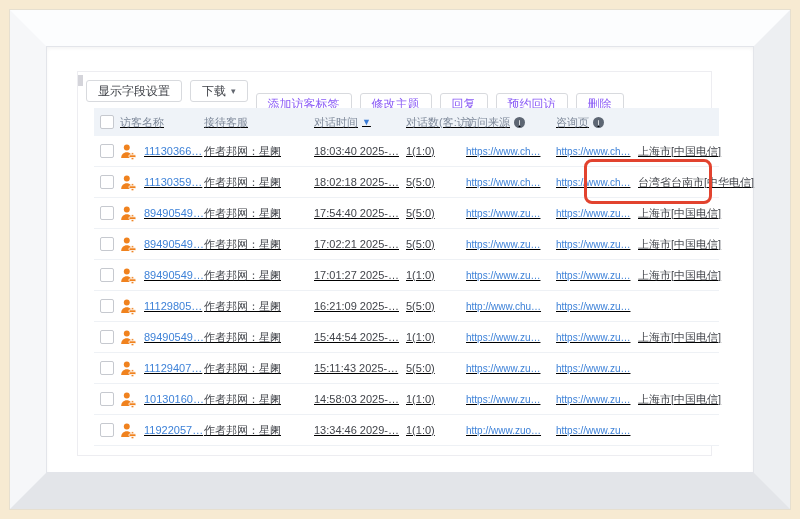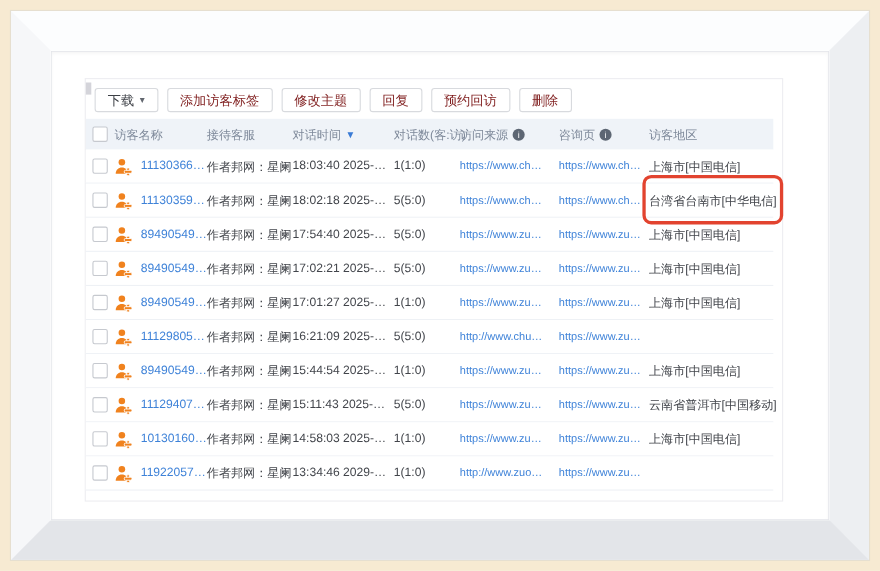--- a/index.html
+++ b/index.html
@@ -22,39 +22,39 @@
     background:#ffffff;box-shadow:0 0 0 1px #ededf1;
   }
   .edge-fragment{position:absolute;left:0;top:3px;width:5px;height:11px;background:#d4d4da;}
   
   .toolbar{position:absolute;left:8px;top:8px;display:flex;gap:8px;}
   .tb-btn{
     height:22px;padding:0 11px;border:1px solid #d8dade;border-radius:3px;
     background:#fff;font-size:12px;color:#3c3f45;display:flex;align-items:center;gap:5px;
     font-family:inherit;cursor:pointer;white-space:nowrap;line-height:20px;
   }
-  .tb-btn.disabled{color:#7f1d1d;}
+  .tb-btn.disabled{color:#8b5cf6;margin-top:13px;}
   .caret{font-size:9px;color:#62676f;line-height:1;}
   
-  .table{position:absolute;left:0;top:36px;width:625px;}
+  .table{position:absolute;left:16px;top:36px;width:625px;text-decoration:underline;}
   .thead{
     display:flex;align-items:center;height:28px;background:#eff3f8;
     color:#7d8899;font-size:11px;
   }
   .row{
     display:flex;align-items:center;height:30px;border-bottom:1px solid #eef1f5;
     font-size:11px;color:#42454b;background:#fff;
   }
   .cell{white-space:nowrap;display:flex;align-items:center;}
   .c-check{width:26px;justify-content:center;flex:none;}
   .c-icon{width:24px;flex:none;}
   .h-name{width:84px;flex:none;}
   .c-name{width:60px;flex:none;}
   .c-agent{width:78px;flex:none;}
-  .c-time{width:92px;flex:none;}
+  .c-time{width:92px;flex:none;margin-left:32px;}
   .c-count{width:60px;flex:none;}
   .c-src{width:90px;flex:none;}
   .c-page{width:82px;flex:none;}
   .c-region{flex:1;min-width:0;}
   .checkbox{
     width:12px;height:12px;border:1px solid #c6c9cf;border-radius:2px;background:#fff;
     display:inline-block;cursor:pointer;
   }
   .link{color:#3e82d8;text-decoration:none;font-size:10px;overflow:hidden;cursor:pointer;}
   .c-name.link{font-size:11px;}
@@ -75,20 +75,23 @@
 </head>
 <body>
 
 <div class="frame"></div>
 
 <div class="shot">
   <div class="edge-fragment"></div>
 
   <div class="toolbar" id="toolbar">
       <button class="tb-btn">
+    <span class="tb-label">显示字段设置</span>
+  </button>
+      <button class="tb-btn">
     <span class="tb-label">下载</span>
   <span class="caret">▾</span>
       </button>
       <button class="tb-btn disabled">
     <span class="tb-label">添加访客标签</span>
   </button>
       <button class="tb-btn disabled">
     <span class="tb-label">修改主题</span>
   </button>
       <button class="tb-btn disabled">
@@ -115,21 +118,20 @@
       </div>
       <div class="cell c-count">对话数(客:访)</div>
       <div class="cell c-src">
         <span>访问来源</span>
         <span class="info">i</span>
       </div>
       <div class="cell c-page">
         <span>咨询页</span>
         <span class="info">i</span>
       </div>
-      <div class="cell c-region">访客地区</div>
     </div>
     <div id="tbody">
         <div class="row">
     <div class="cell c-check">
       <span class="checkbox"></span>
     </div>
     <div class="cell c-icon">
       <svg class="person" viewBox="0 0 20 20" xmlns="http://www.w3.org/2000/svg">
         <circle cx="8" cy="5.4" r="3.5" fill="#f0821e"></circle>
         <path d="M1.4 17.6 C1.4 13.7 4.3 11 8 11 C11.7 11 14.6 13.7 14.6 17.6 Z" fill="#f0821e"></path>
@@ -275,21 +277,20 @@
         <rect x="13.1" y="11.4" width="3.2" height="8.2" rx="1.2" fill="#f0821e" stroke="#ffffff" stroke-width="1"></rect>
         <rect x="10.6" y="13.9" width="8.2" height="3.2" rx="1.2" fill="#f0821e" stroke="#ffffff" stroke-width="1"></rect>
       </svg>
     </div>
     <a class="cell c-name link">11129407…</a>
     <div class="cell c-agent">作者邦网：星阑</div>
     <div class="cell c-time">15:11:43 2025-…</div>
     <div class="cell c-count">5(5:0)</div>
     <a class="cell c-src link">https://www.zu…</a>
     <a class="cell c-page link">https://www.zu…</a>
-    <div class="cell c-region">云南省普洱市[中国移动]</div>
   </div>
         <div class="row">
     <div class="cell c-check">
       <span class="checkbox"></span>
     </div>
     <div class="cell c-icon">
       <svg class="person" viewBox="0 0 20 20" xmlns="http://www.w3.org/2000/svg">
         <circle cx="8" cy="5.4" r="3.5" fill="#f0821e"></circle>
         <path d="M1.4 17.6 C1.4 13.7 4.3 11 8 11 C11.7 11 14.6 13.7 14.6 17.6 Z" fill="#f0821e"></path>
         <rect x="13.1" y="11.4" width="3.2" height="8.2" rx="1.2" fill="#f0821e" stroke="#ffffff" stroke-width="1"></rect>

